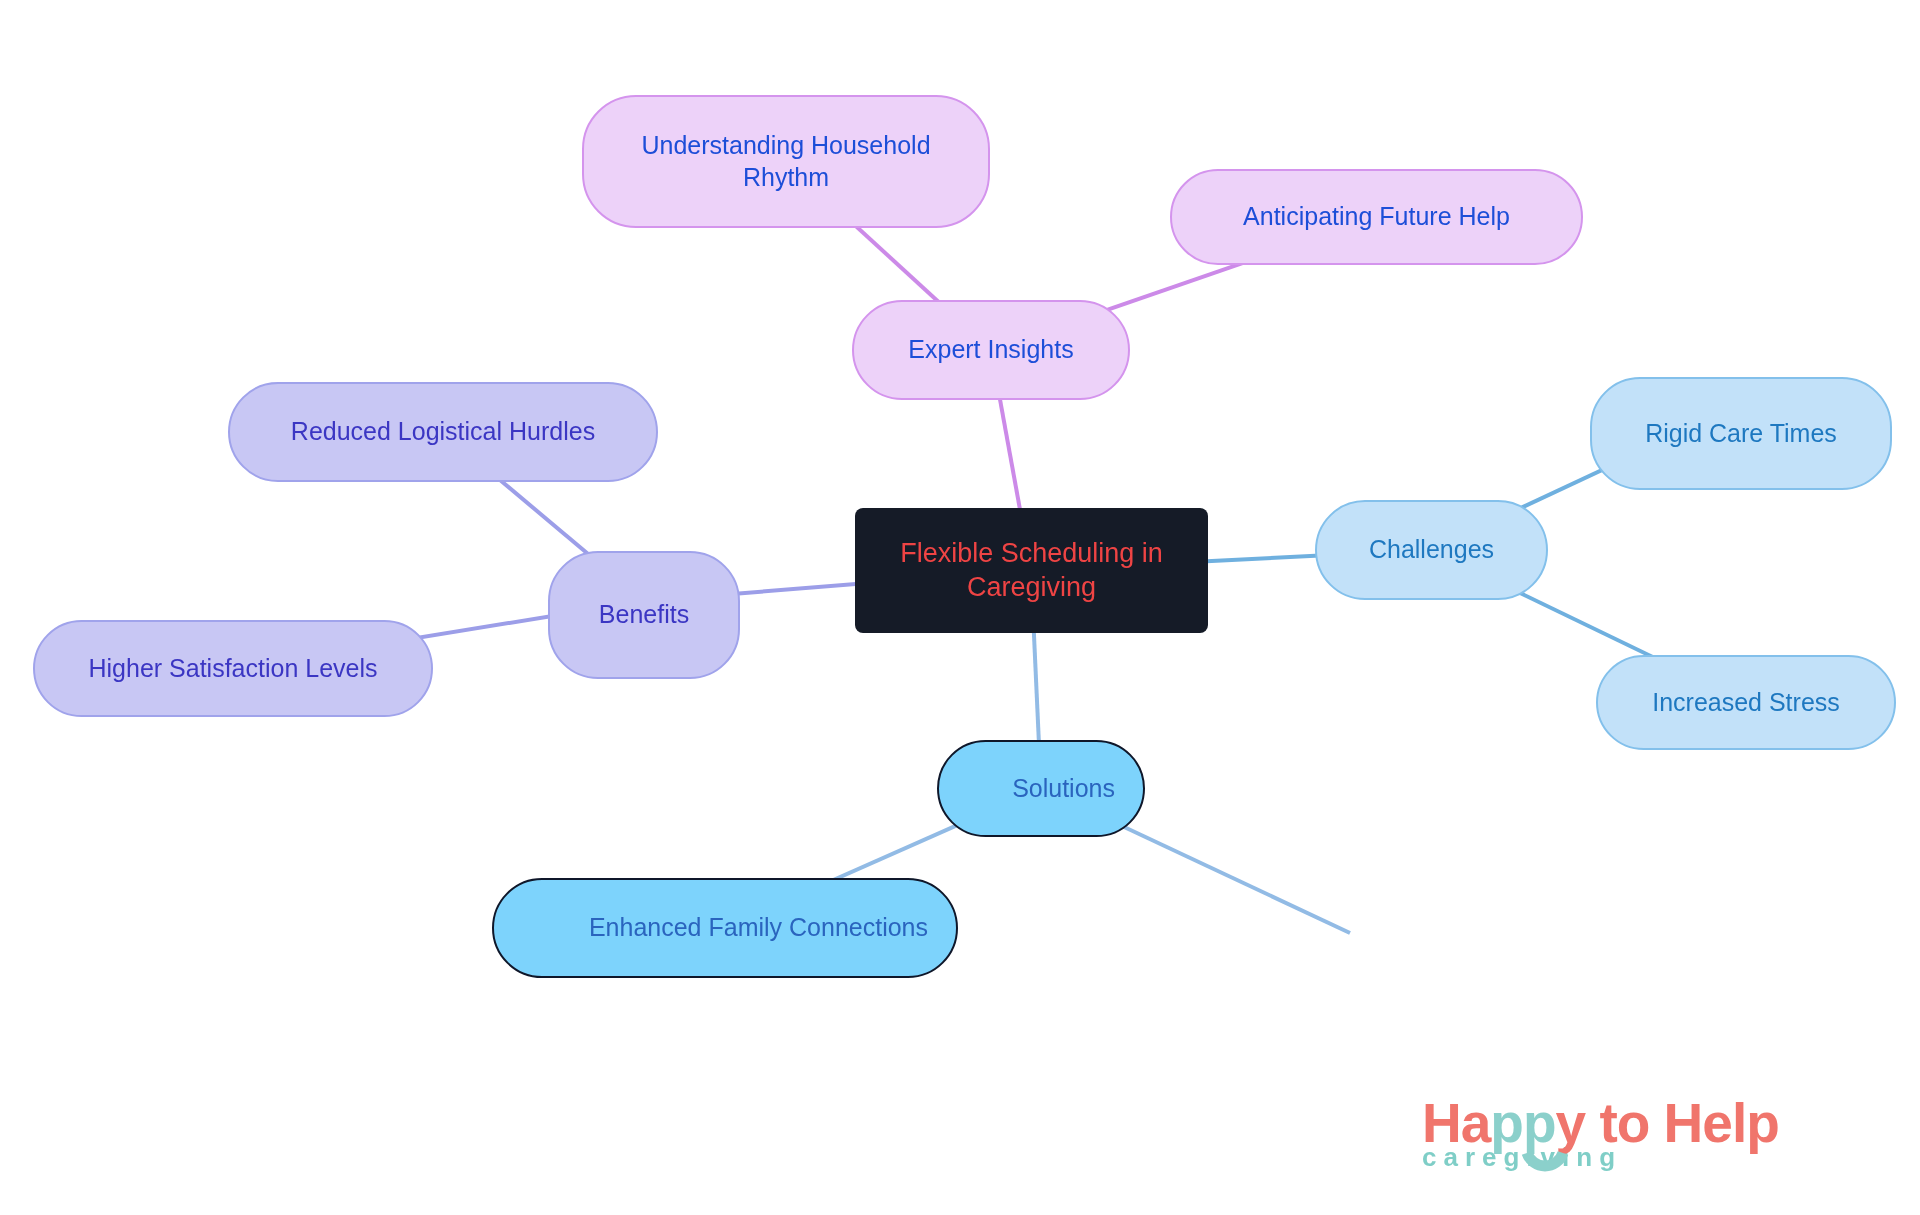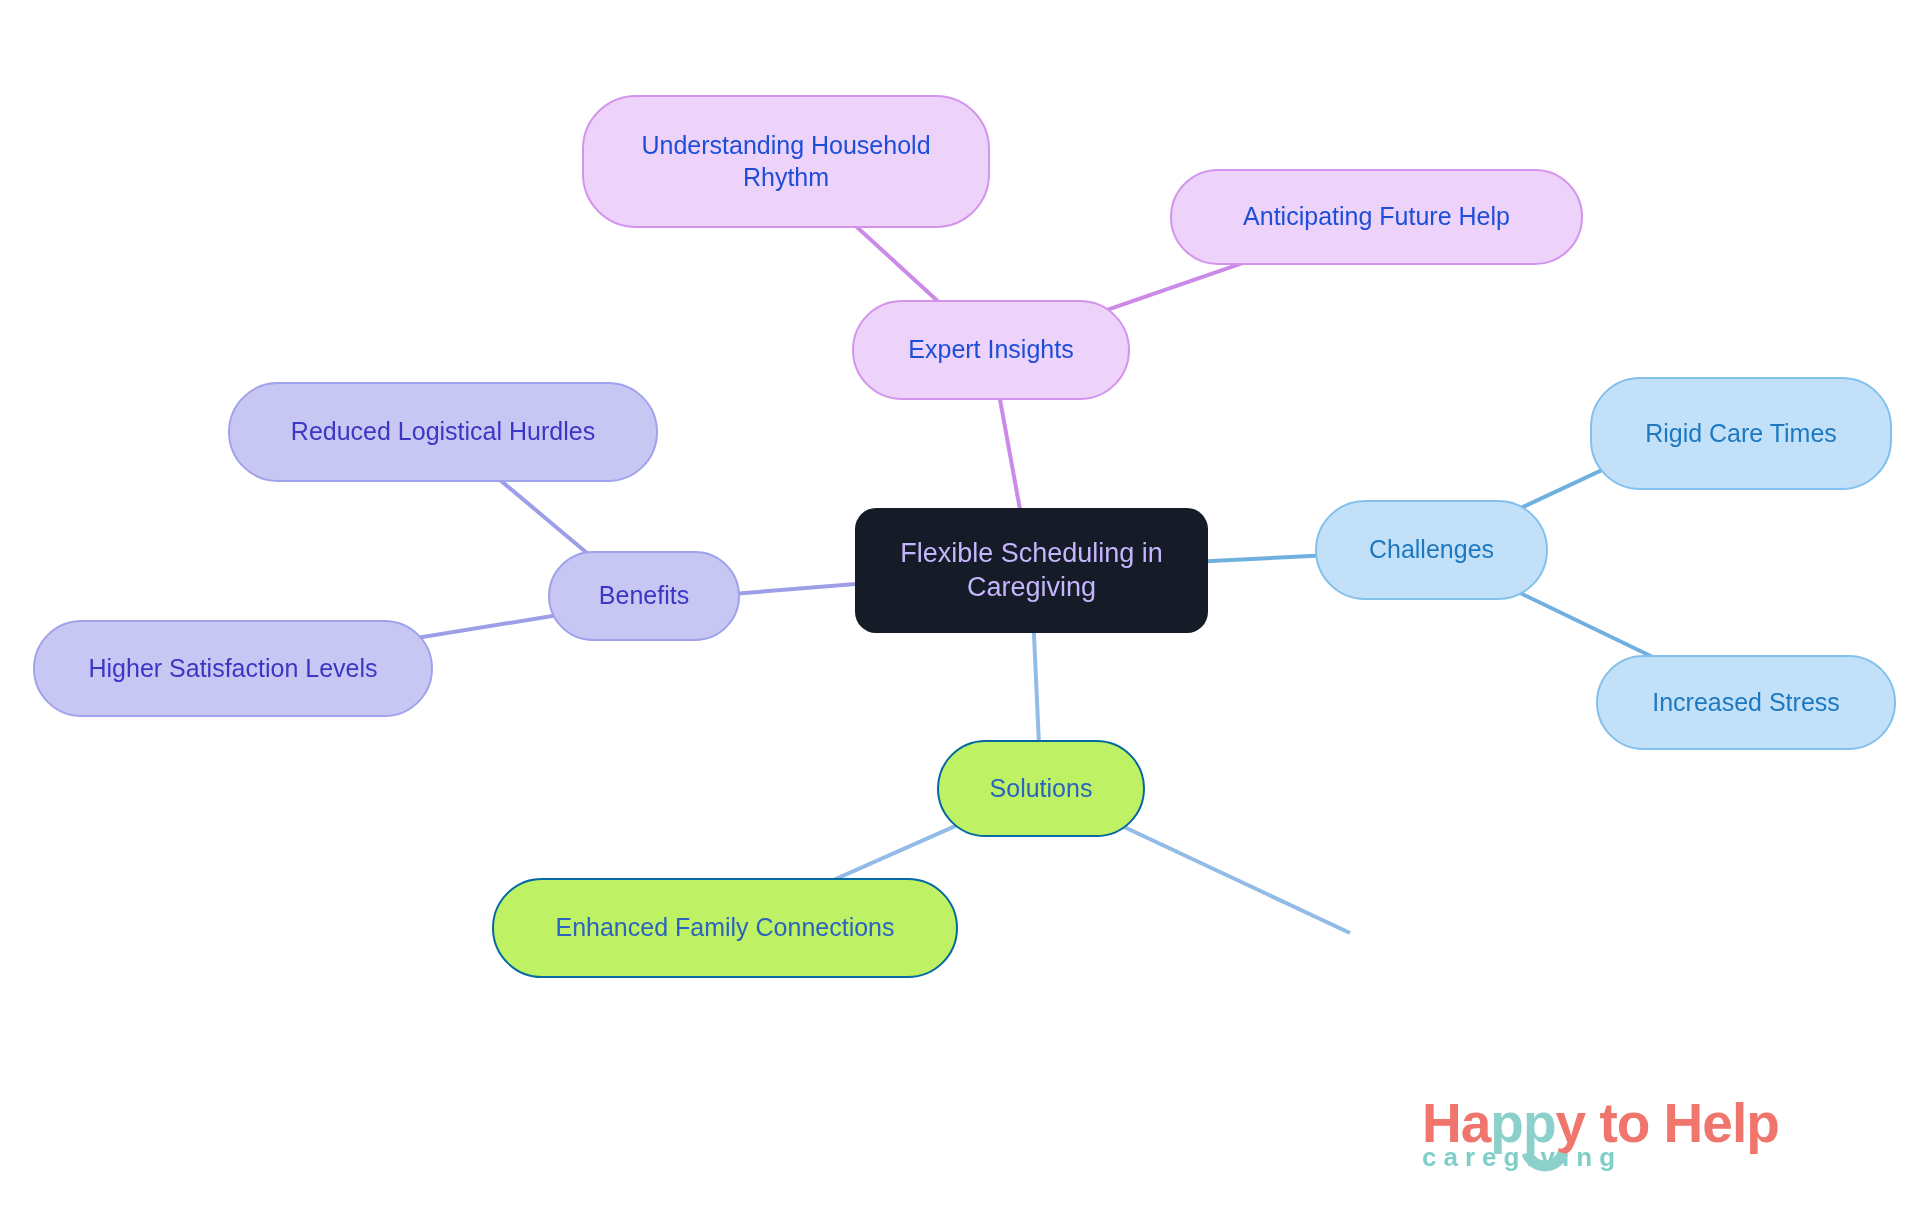--- a/index.html
+++ b/index.html
@@ -7,31 +7,31 @@
     position:relative;width:1920px;height:1215px;background:#ffffff;
     font-family:"Liberation Sans", sans-serif;overflow:hidden;
   }
   .edges{position:absolute;left:0;top:0;width:1920px;height:1215px;}
   .edge{stroke-width:4;fill:none;}
   .node{
     position:absolute;display:flex;align-items:center;justify-content:center;
     text-align:center;box-sizing:border-box;padding:0 28px;line-height:1.25;
     font-size:25px;border-radius:50px;
   }
-  .n-center{background:#151B27;color:#c4b5fd;border:none;font-size:27px;border-radius:21px;}
+  .n-center{background:#151B27;color:#ef4444;border:none;font-size:27px;border-radius:8px;}
   .n-purple{background:#EDD2F9;border:2px solid #D494ED;color:#1d4ed8;}
   .n-peri{background:#C8C7F4;border:2px solid #A0A3EB;color:#3B36C3;}
   .n-blue{background:#C2E1F9;border:2px solid #83C0EB;color:#1E78C0;}
-  .n-soft{background:#bef264;border:2px solid #0369a1;color:#2A64BE;}
+  .n-soft{background:#7dd3fc;border:2px solid #0f172a;color:#2A64BE;justify-content:flex-end;}
 
   .p-center{left:855px;top:508px;width:353px;height:125px;}
   .p-ei{left:852px;top:300px;width:278px;height:100px;}
   .p-uhr{left:582px;top:95px;width:408px;height:133px;border-radius:54px;}
   .p-afn{left:1170px;top:169px;width:413px;height:96px;}
-  .p-ben{left:548px;top:551px;width:192px;height:90px;text-align:center;}
+  .p-ben{left:548px;top:551px;width:192px;height:128px;text-align:center;}
   .p-rlh{left:228px;top:382px;width:430px;height:100px;}
   .p-hsl{left:33px;top:620px;width:400px;height:97px;}
   .p-cha{left:1315px;top:500px;width:233px;height:100px;align-items:center;}
   .p-rct{left:1590px;top:377px;width:302px;height:113px;align-items:center;}
   .p-ist{left:1596px;top:655px;width:300px;height:95px;}
   .p-sol{left:937px;top:740px;width:208px;height:97px;}
   .p-efc{left:492px;top:878px;width:466px;height:100px;}
   .p-cct{left:1143px;top:884px;width:414px;height:98px;}
 
   .logo{position:absolute;left:1422px;top:1096px;width:460px;}

